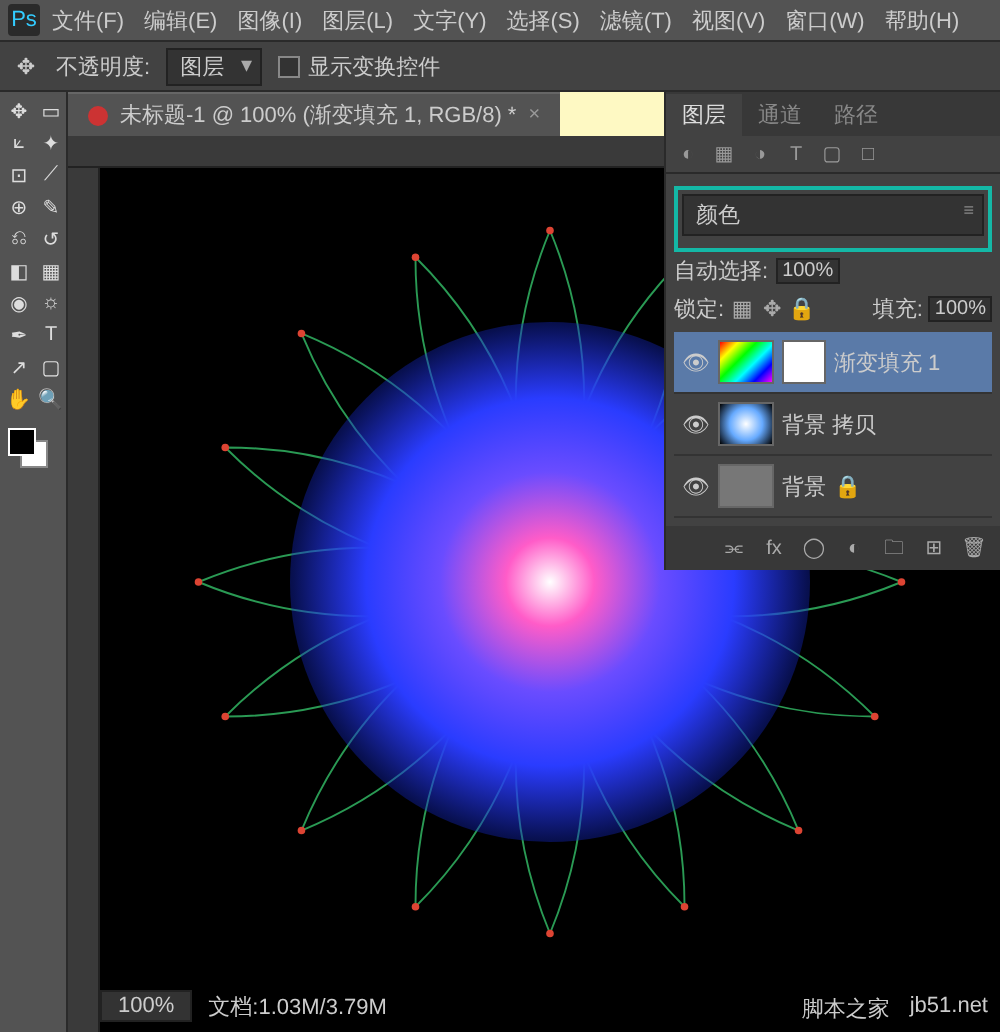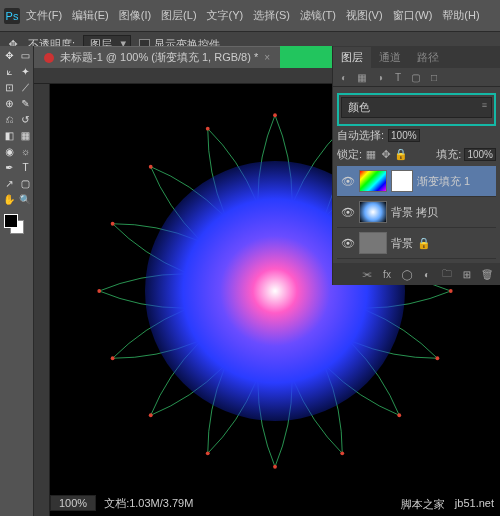--- a/index.html
+++ b/index.html
@@ -1,33 +1,33 @@
 <!DOCTYPE html>
 <html><head>
 <meta charset="utf-8">
 <style>
 *{margin:0;padding:0;box-sizing:border-box;font-family:"Microsoft YaHei",sans-serif;font-size:11px;color:#ccc;user-select:none}
 body{background:#535353;width:500px;height:516px;overflow:hidden;position:relative}
-.menubar{height:31px;background:#535353;display:flex;align-items:center;padding-left:4px;gap:2px}
+.menubar{height:20px;background:#535353;display:flex;align-items:center;padding-left:4px;gap:2px}
 .menubar .logo{width:16px;height:16px;background:#2a2a2a;border-radius:2px;display:flex;align-items:center;justify-content:center;color:#3cf}
 .menubar .m{padding:2px 4px;cursor:default}
 .optbar{height:26px;background:#424242;border-top:1px solid #2a2a2a;border-bottom:1px solid #2a2a2a;display:flex;align-items:center;padding-left:6px;gap:8px}
 .optbar .arrow{width:14px;height:14px;display:flex;align-items:center;justify-content:center}
 .optbar .sel{background:#333;border:1px solid #222;padding:1px 18px 1px 6px;position:relative}
 .optbar .sel:after{content:"▾";position:absolute;right:4px;top:1px;color:#aaa}
 .optbar .chk{display:flex;align-items:center;gap:4px}
 .optbar .chk .box{width:11px;height:11px;border:1px solid #888;background:#333}
 .workspace{position:absolute;top:46px;left:0;right:0;bottom:0;display:flex}
 .toolbox{width:34px;background:#535353;border-right:1px solid #2a2a2a;display:grid;grid-template-columns:1fr 1fr;gap:1px;padding:2px;align-content:start}
 .toolbox .tool{width:15px;height:15px;background:#535353;display:flex;align-items:center;justify-content:center;font-size:10px;color:#ddd}
 .toolbox .swatch{grid-column:1/3;height:24px;position:relative;margin-top:4px}
 .toolbox .swatch .fg{position:absolute;width:14px;height:14px;background:#000;border:1px solid #fff;top:2px;left:2px}
 .toolbox .swatch .bg{position:absolute;width:14px;height:14px;background:#fff;border:1px solid #888;top:8px;left:8px}
 .docarea{flex:1;background:#262626;display:flex;flex-direction:column;position:relative}
-.doctab{height:22px;background:#22c55e;display:flex;align-items:center}
+.doctab{height:22px;background:#fef9c3;display:flex;align-items:center}
 .doctab .tab{background:#535353;padding:3px 10px;display:flex;align-items:center;gap:6px;border-top:1px solid #666}
 .doctab .tab .dot{width:10px;height:10px;border-radius:50%;background:#c33}
 .doctab .tab .x{color:#999;font-size:10px}
 .ruler-h{height:16px;background:#3a3a3a;border-bottom:1px solid #222}
 .canvas-wrap{flex:1;display:flex}
 .ruler-v{width:16px;background:#3a3a3a;border-right:1px solid #222}
 .canvas{flex:1;background:#000;position:relative;overflow:hidden}
 .glow{position:absolute;left:50%;top:48%;width:260px;height:260px;transform:translate(-50%,-50%);border-radius:50%;background:radial-gradient(circle,#fff 0%,#ff5cc8 12%,#6a4cff 30%,#2a3cff 50%,rgba(20,40,200,0.4) 70%,transparent 85%)}
 .petals{position:absolute;left:50%;top:48%;width:380px;height:380px;transform:translate(-50%,-50%)}
 .petals svg{width:100%;height:100%}

